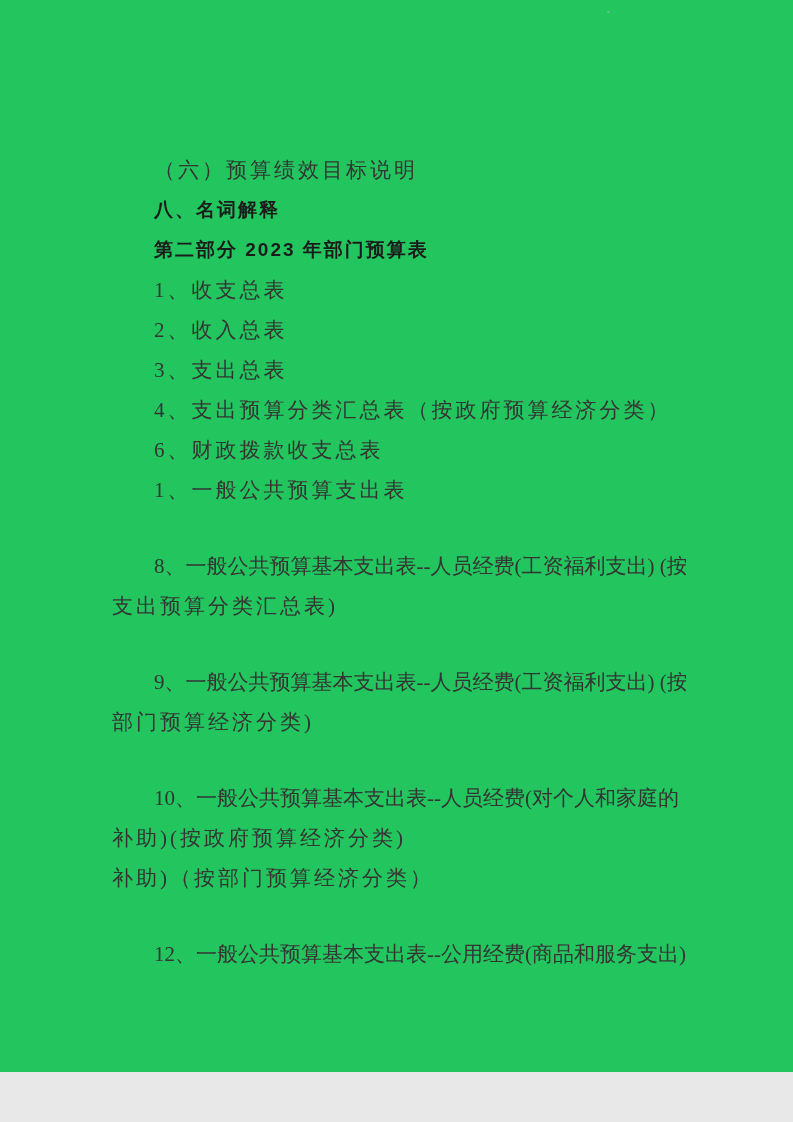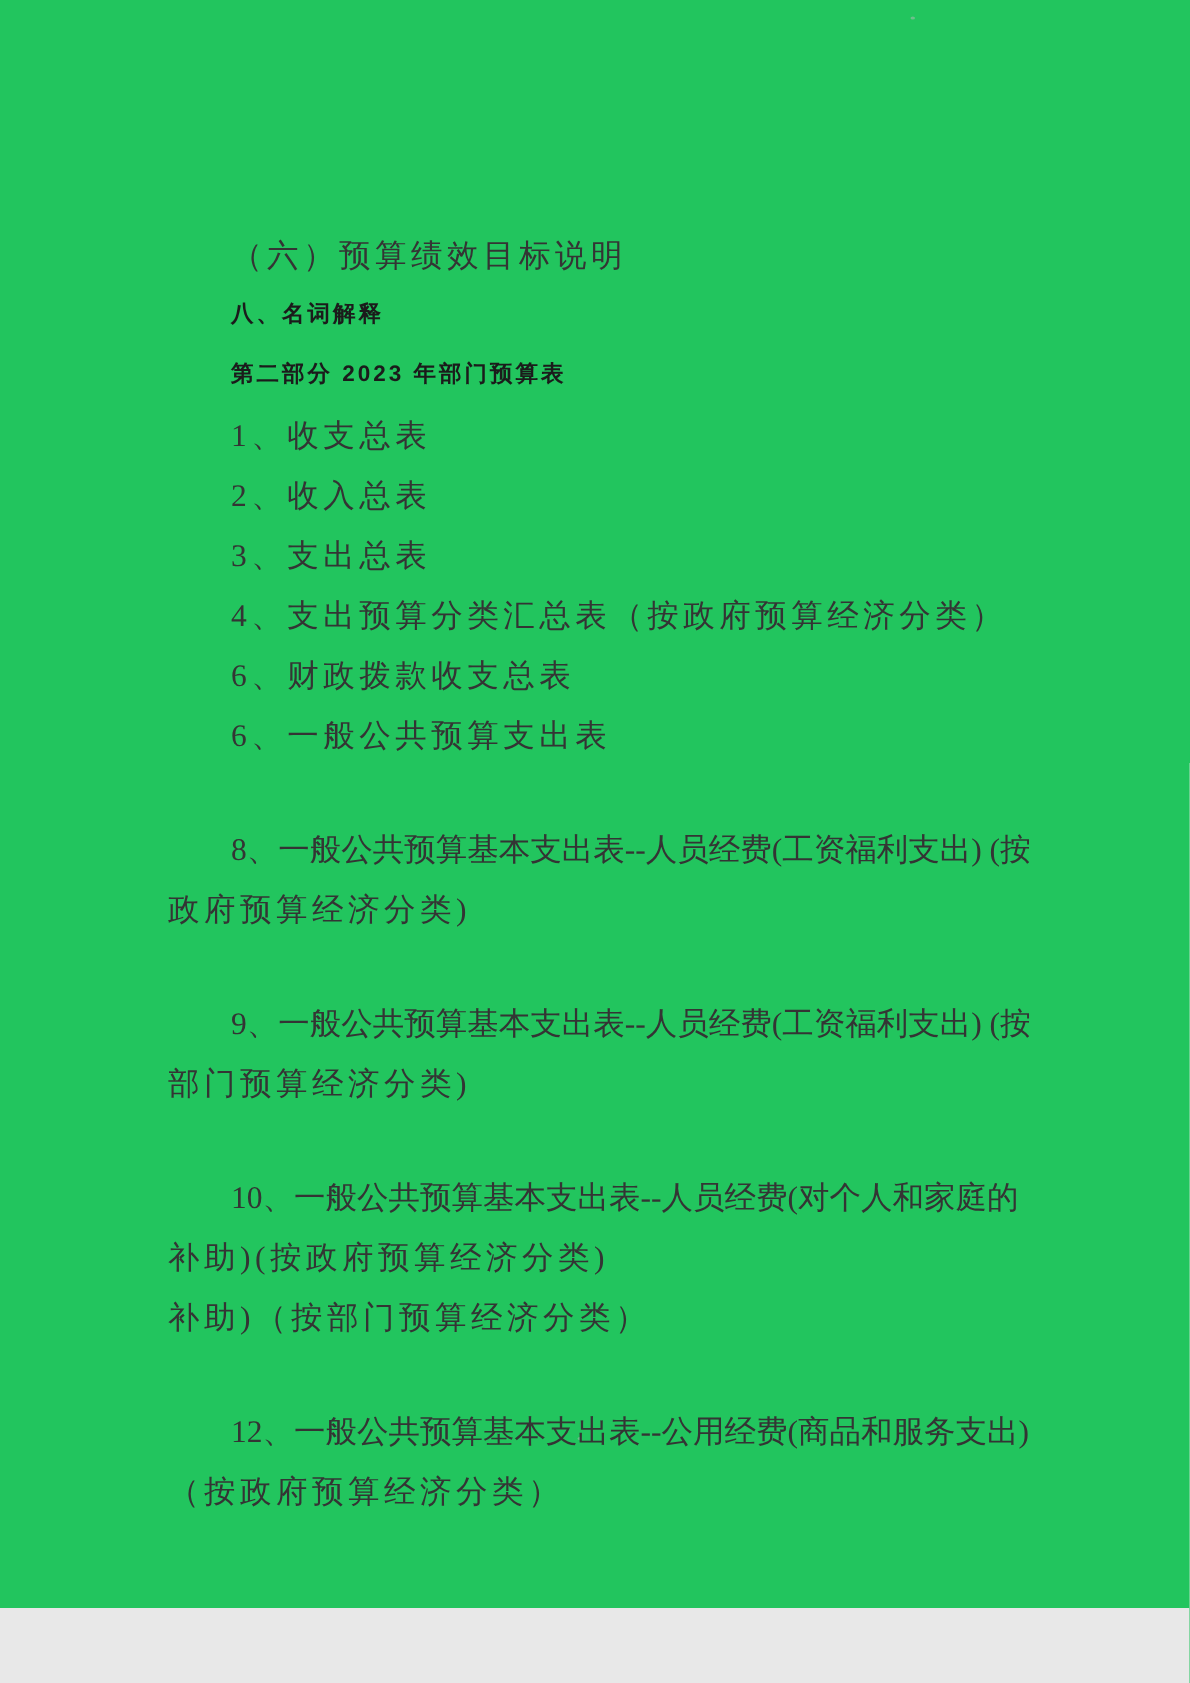--- a/index.html
+++ b/index.html
@@ -34,21 +34,21 @@
   .line.indent {
     padding-left: 42px;
   }
   .line.dense {
     letter-spacing: 0px;
     margin-top: 36px;
   }
   .line.heading {
     font-family: "Liberation Sans", sans-serif;
     font-weight: bold;
-    font-size: 15px;
+    font-size: 19px;
     letter-spacing: 2px;
     color: #1b1b1b;
   }
   .speck {
     position: absolute;
     background: #b9b9b9;
     border-radius: 50%;
     opacity: 0.5;
   }
   .speck.s1 { left: 607px; top: 11px;  width: 3px; height: 2px; }
@@ -62,24 +62,23 @@
   <div class="speck s2"></div>
   <div class="content">
       <div class="line regular indent">（六）预算绩效目标说明</div>
       <div class="line heading indent">八、名词解释</div>
       <div class="line heading indent">第二部分 2023 年部门预算表</div>
       <div class="line regular indent">1、收支总表</div>
       <div class="line regular indent">2、收入总表</div>
       <div class="line regular indent">3、支出总表</div>
       <div class="line regular indent">4、支出预算分类汇总表（按政府预算经济分类）</div>
       <div class="line regular indent">6、财政拨款收支总表</div>
-      <div class="line regular indent">6、一般公共预算支出表</div>
+      <div class="line regular indent">1、一般公共预算支出表</div>
       <div class="line dense indent">8、一般公共预算基本支出表--人员经费(工资福利支出) (按</div>
-      <div class="line regular">政府预算经济分类)</div>
+      <div class="line regular">支出预算分类汇总表)</div>
       <div class="line dense indent">9、一般公共预算基本支出表--人员经费(工资福利支出) (按</div>
       <div class="line regular">部门预算经济分类)</div>
       <div class="line dense indent">10、一般公共预算基本支出表--人员经费(对个人和家庭的</div>
       <div class="line regular">补助)(按政府预算经济分类)</div>
       <div class="line regular">补助)（按部门预算经济分类）</div>
       <div class="line dense indent">12、一般公共预算基本支出表--公用经费(商品和服务支出)</div>
-      <div class="line regular">（按政府预算经济分类）</div>
     </div>
 </div>
 
 </body></html>

